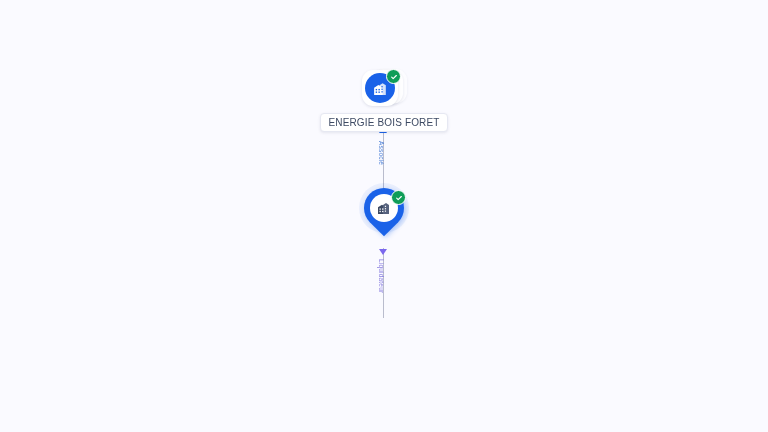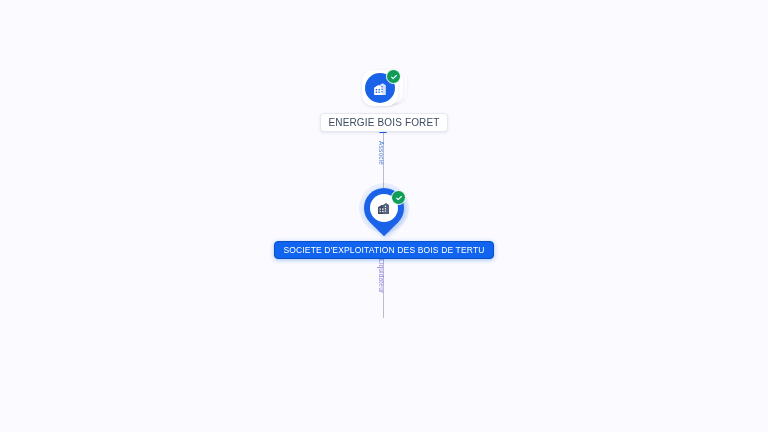--- a/index.html
+++ b/index.html
@@ -247,17 +247,16 @@
           <rect x="13.3" y="12.2" width="1.8" height="1.8" fill="#ffffff"></rect>
           <rect x="13.3" y="15.8" width="1.8" height="1.8" fill="#ffffff"></rect>
         </svg>
       </div>
       <div id="badge-societe" class="badge-check">
         <svg width="8" height="8" viewBox="0 0 24 24" fill="none">
           <path d="M5 12.5l4.5 4.5L19 7.5" stroke="#ffffff" stroke-width="3.4" stroke-linecap="round" stroke-linejoin="round"></path>
         </svg>
       </div>
     </div>
-    <div class="label label-selected">SOCIETE D'EXPLOITATION DES BOIS DE TERTU</div>
   </div>
 
 
 </div>
 
 </body></html>

